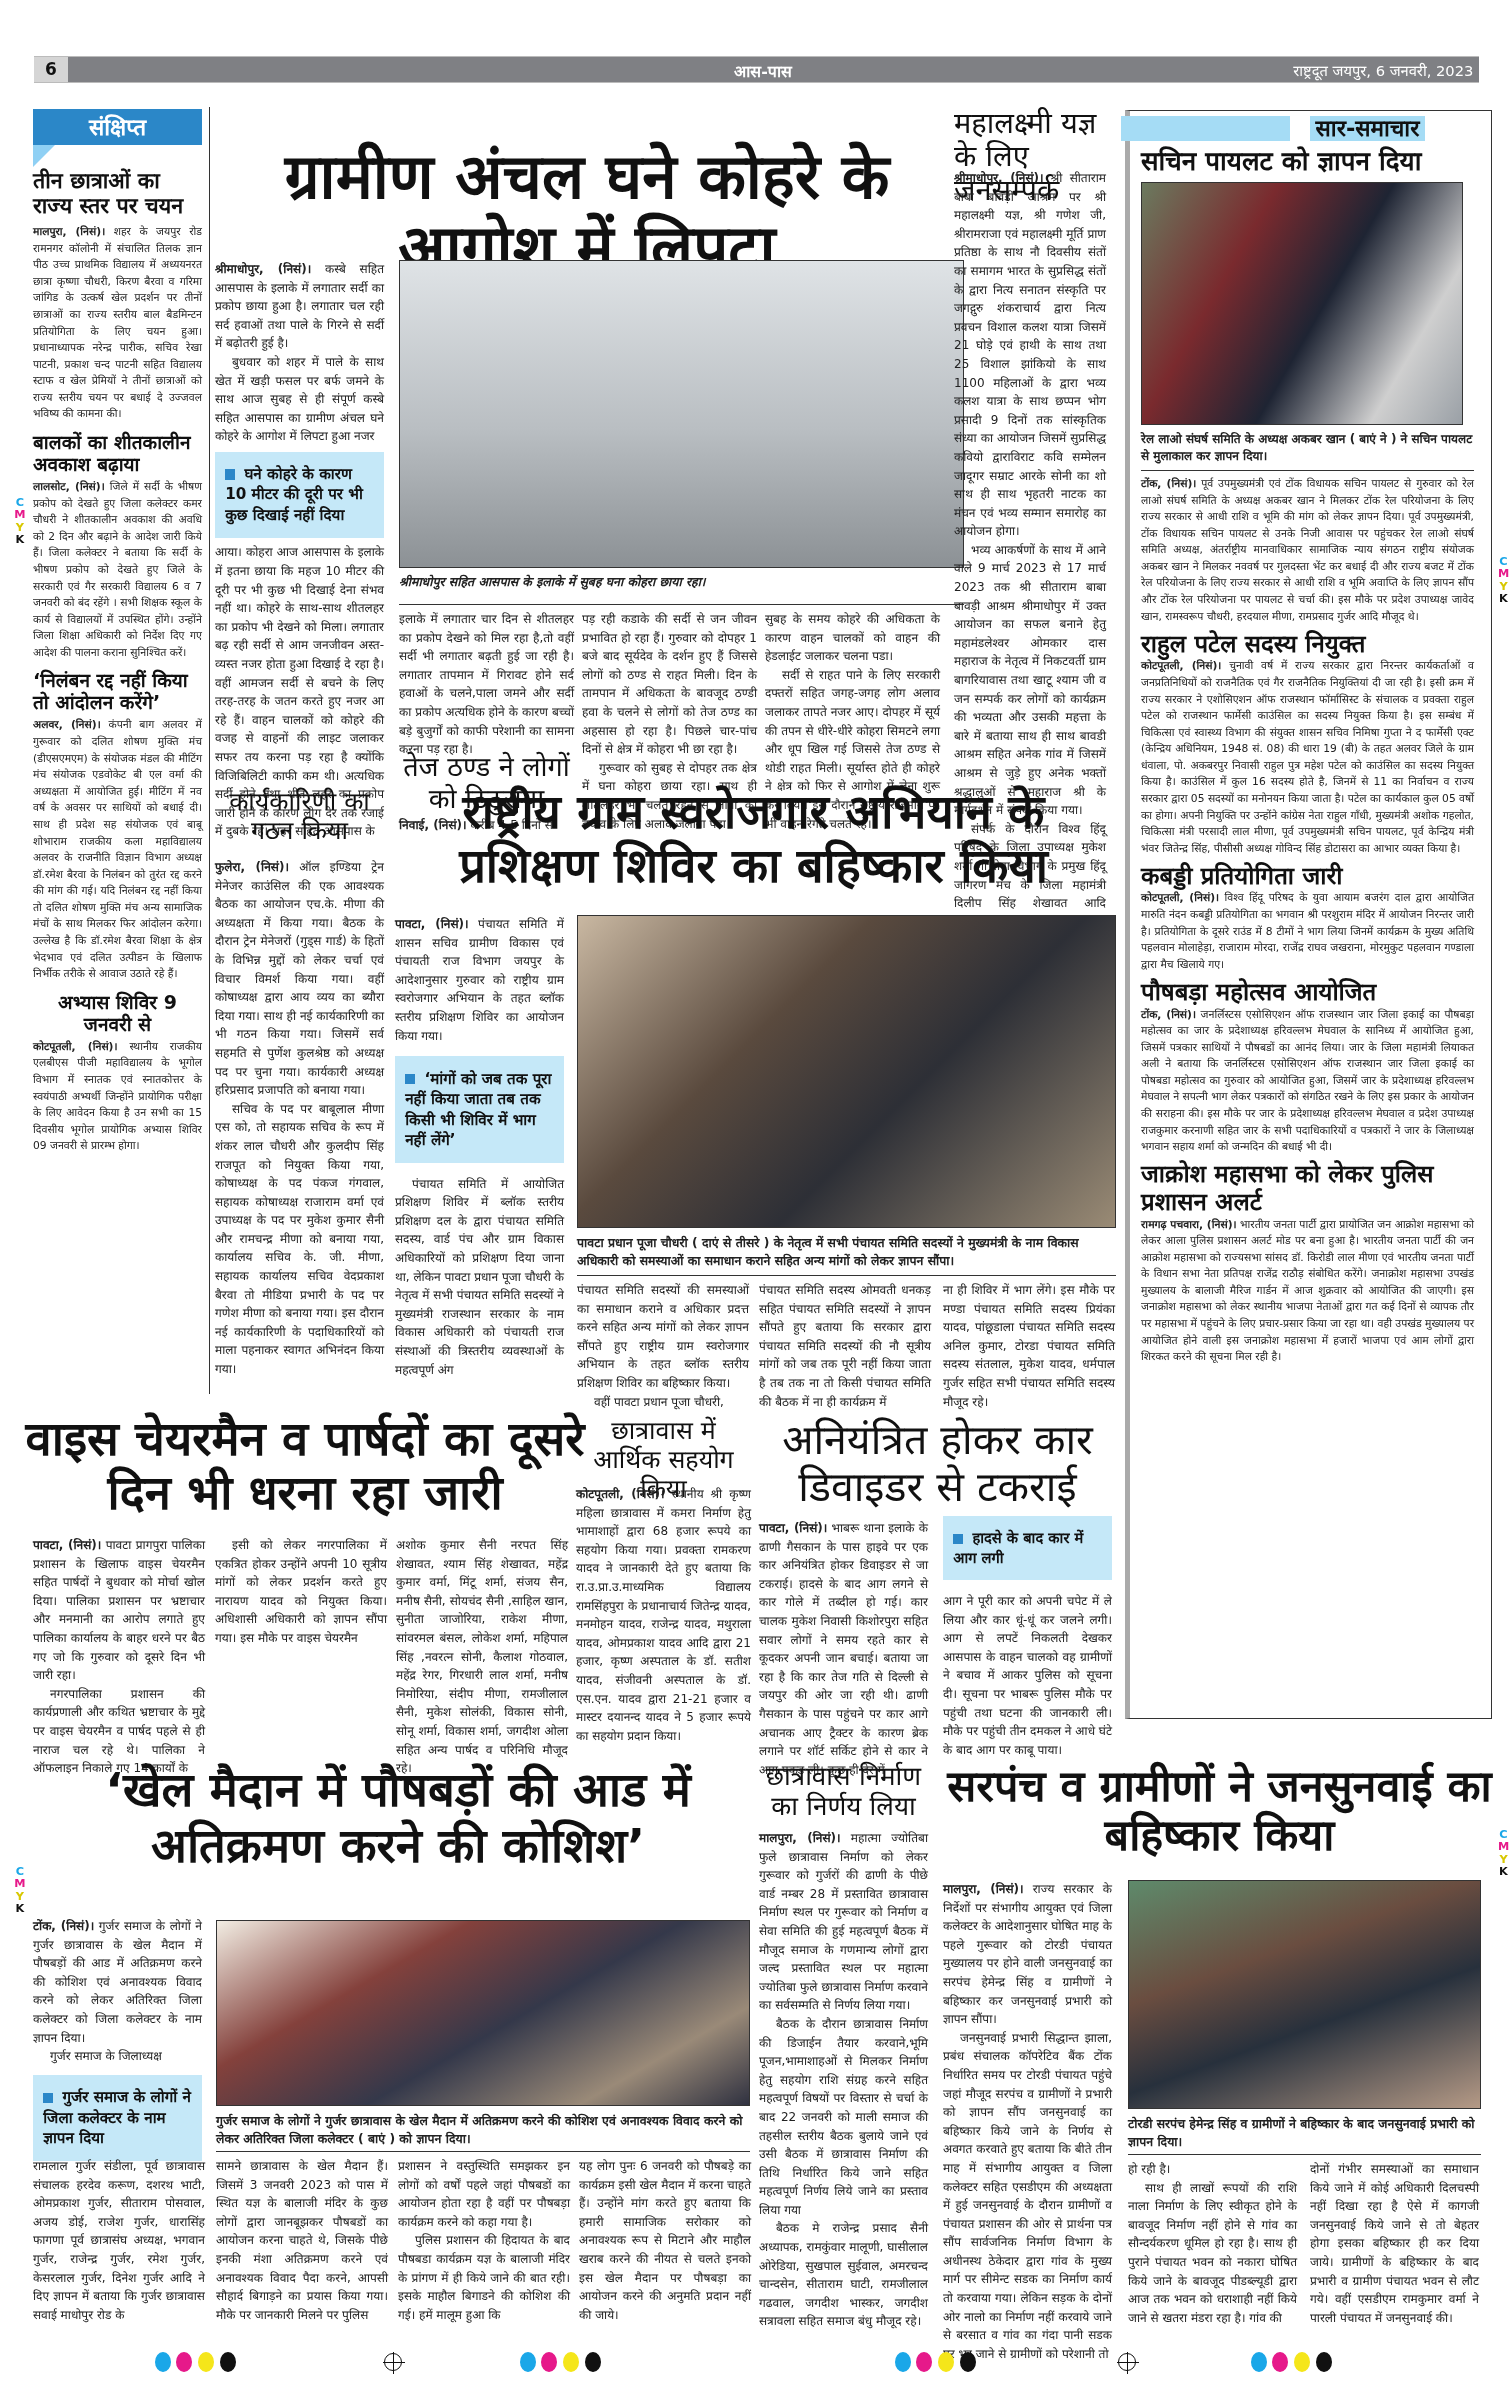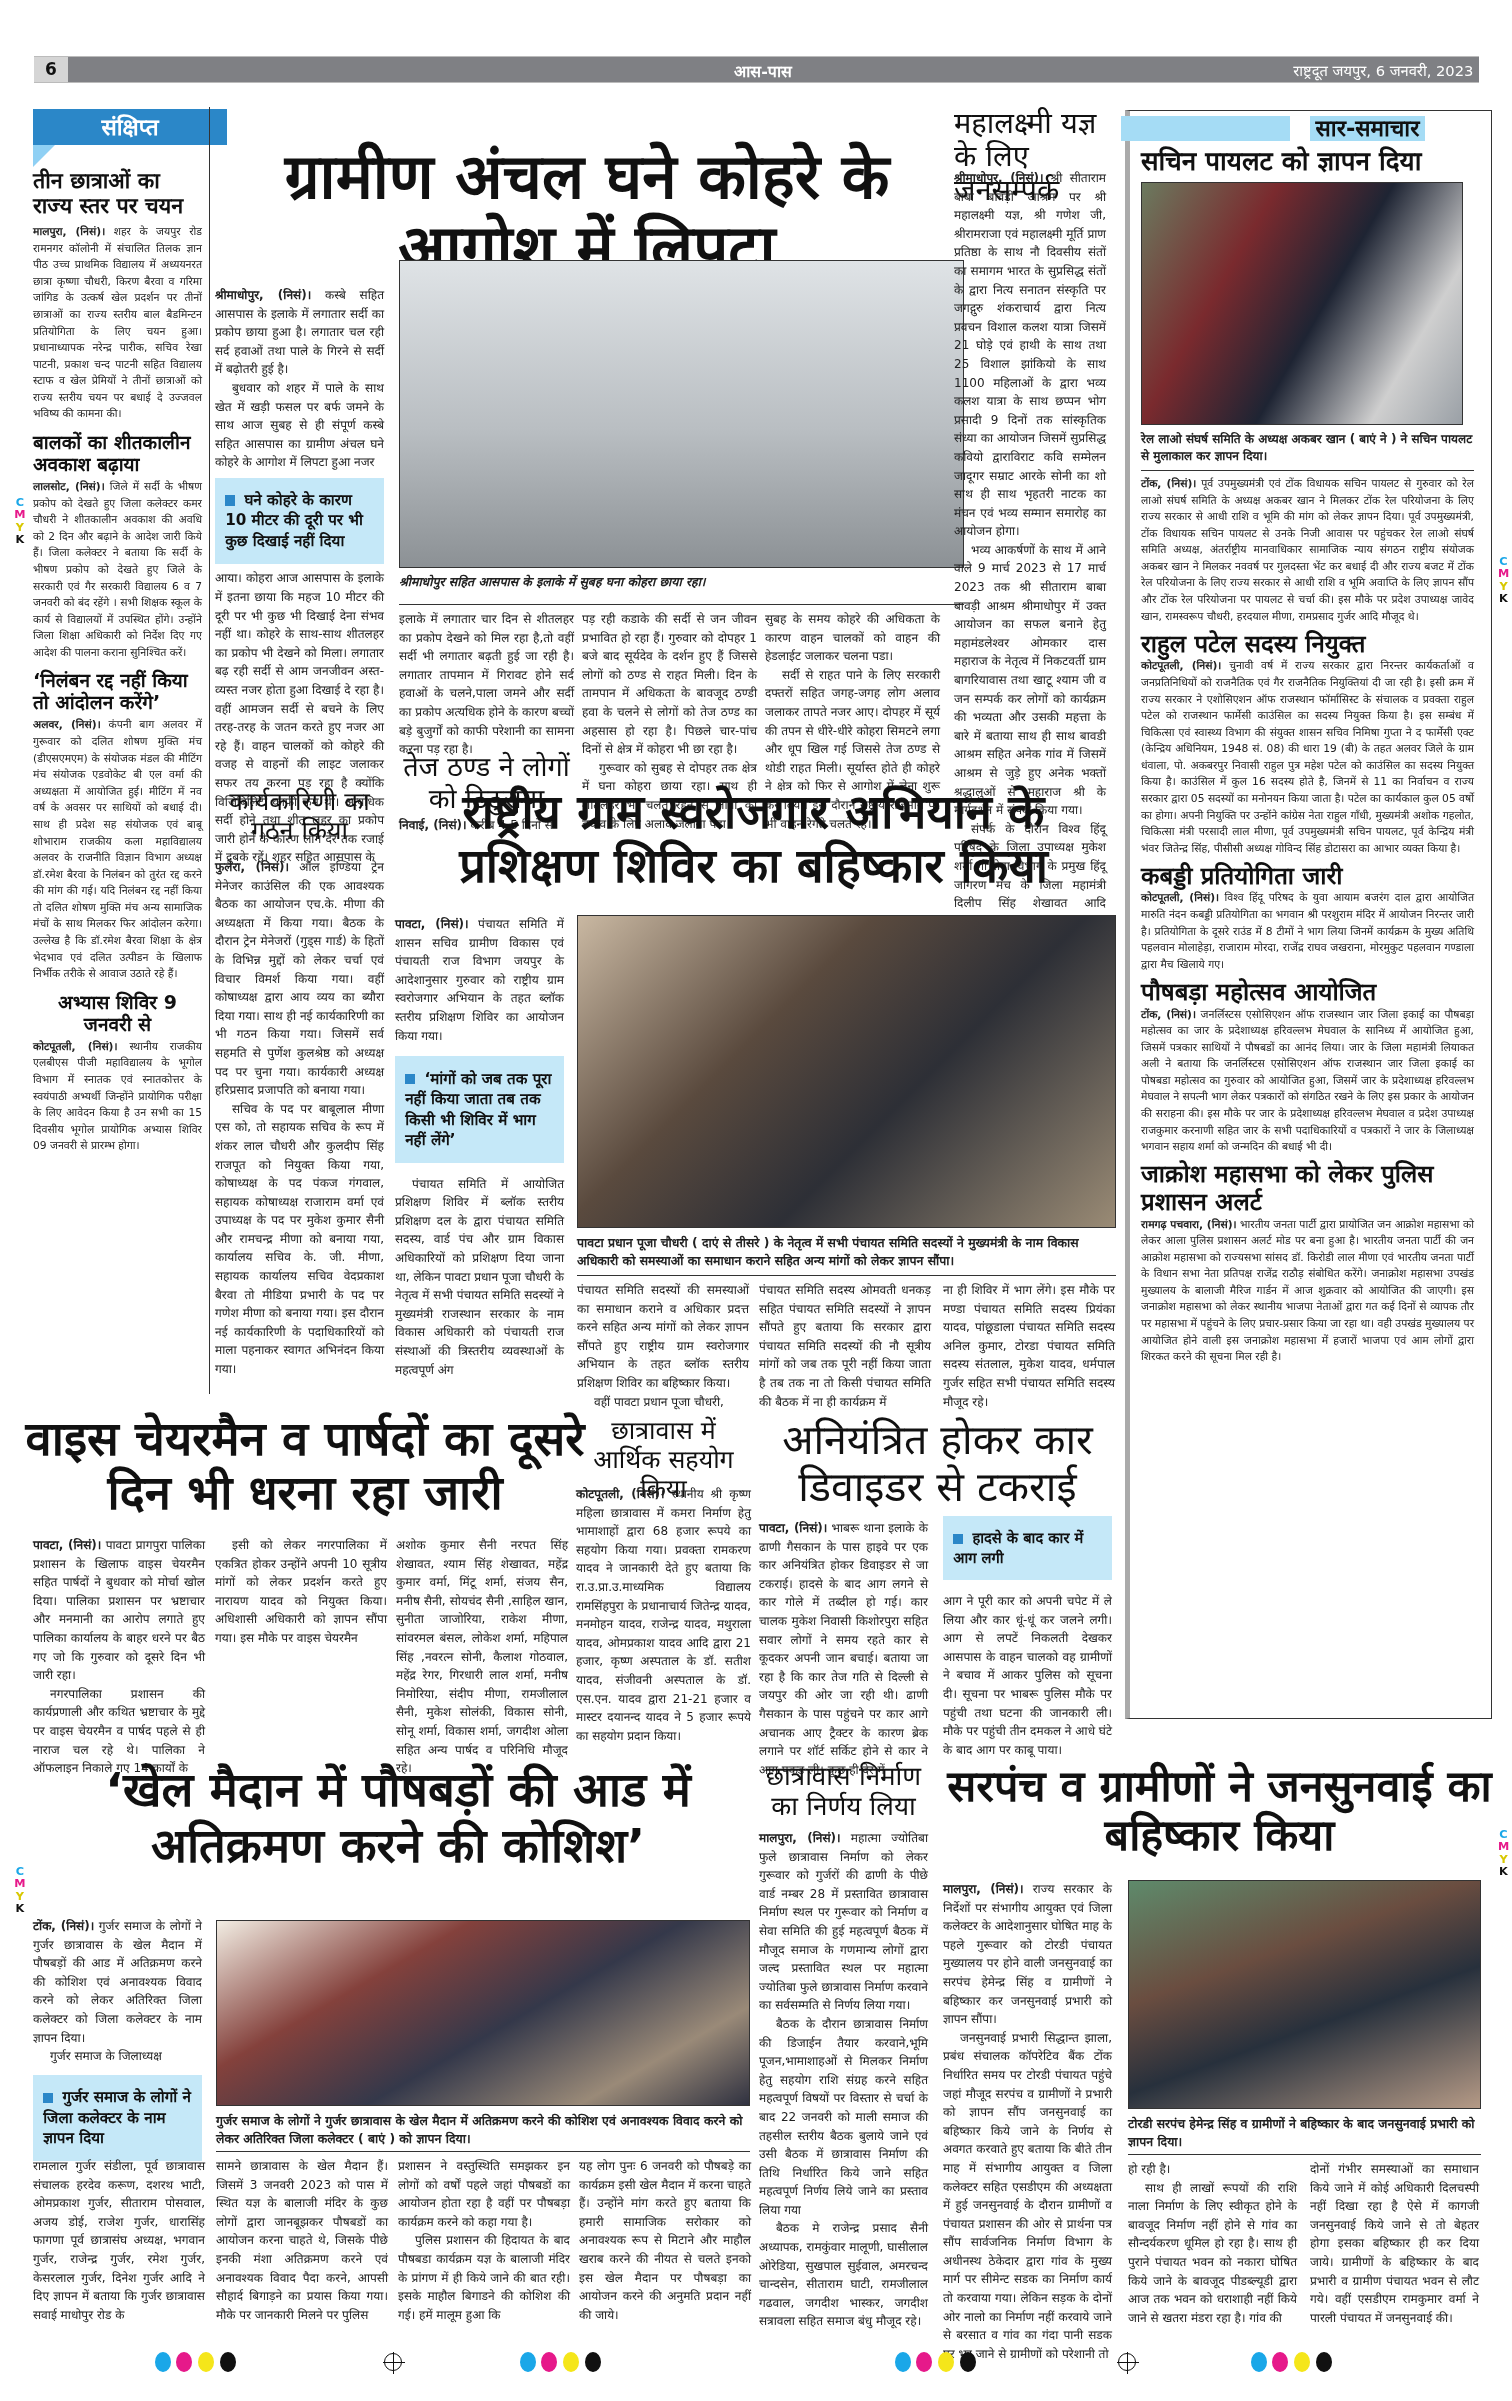--- a/index.html
+++ b/index.html
@@ -40,36 +40,36 @@
 </style>
 </head>
 <body>
 
 <div class="abs band">
   <div class="pg">6</div>
   <div class="sec">आस-पास</div>
   <div class="dt">राष्ट्रदूत जयपुर, 6 जनवरी, 2023</div>
 </div>
 
-<div class="abs tag-blue" style="left:33px; top:109px; width:194px; height:36px; line-height:36px;">संक्षिप्त</div>
+<div class="abs tag-blue" style="left:33px; top:109px; width:169px; height:36px; line-height:36px;">संक्षिप्त</div>
 <div class="abs tag-tail" style="left:33px; top:145px;"></div>
 <div class="abs" style="left:33px; top:169px; width:169px;">
   <div class="hl" style="font-size:21.5px; margin-bottom:5.6px;">तीन छात्राओं का राज्य स्तर पर चयन</div>
   <div class="body-text" style="font-size:10.7px;"><b>मालपुरा, (निसं)।</b> <span>शहर के जयपुर रोड रामनगर कॉलोनी में संचालित तिलक ज्ञान पीठ उच्च प्राथमिक विद्यालय में अध्ययनरत छात्रा कृष्णा चौधरी, किरण बैरवा व गरिमा जांगिड के उत्कर्ष खेल प्रदर्शन पर तीनों छात्राओं का राज्य स्तरीय बाल बैडमिन्टन प्रतियोगिता के लिए चयन हुआ। प्रधानाध्यापक नरेन्द्र पारीक, सचिव रेखा पाटनी, प्रकाश चन्द पाटनी सहित विद्यालय स्टाफ व खेल प्रेमियों ने तीनों छात्राओं को राज्य स्तरीय चयन पर बधाई दे उज्जवल भविष्य की कामना की।</span></div>
   <div class="hl" style="font-size:19px; margin:9px 0 3.4px;">बालकों का शीतकालीन अवकाश बढ़ाया</div>
   <div class="body-text" style="font-size:10.7px;"><b>लालसोट, (निसं)।</b> <span>जिले में सर्दी के भीषण प्रकोप को देखते हुए जिला कलेक्टर कमर चौधरी ने शीतकालीन अवकाश की अवधि को 2 दिन और बढ़ाने के आदेश जारी किये हैं। जिला कलेक्टर ने बताया कि सर्दी के भीषण प्रकोप को देखते हुए जिले के सरकारी एवं गैर सरकारी विद्यालय 6 व 7 जनवरी को बंद रहेंगे । सभी शिक्षक स्कूल के कार्य से विद्यालयों में उपस्थित होंगे। उन्होंने जिला शिक्षा अधिकारी को निर्देश दिए गए आदेश की पालना कराना सुनिश्चित करें।</span></div>
   <div class="hl" style="font-size:19px; margin:9px 0 3.4px;">‘निलंबन रद्द नहीं किया तो आंदोलन करेंगे’</div>
   <div class="body-text" style="font-size:10.7px;"><b>अलवर, (निसं)।</b> <span>कंपनी बाग अलवर में गुरूवार को दलित शोषण मुक्ति मंच (डीएसएमएम) के संयोजक मंडल की मीटिंग मंच संयोजक एडवोकेट बी एल वर्मा की अध्यक्षता में आयोजित हुई। मीटिंग में नव वर्ष के अवसर पर साथियों को बधाई दी। साथ ही प्रदेश सह संयोजक एवं बाबू शोभाराम राजकीय कला महाविद्यालय अलवर के राजनीति विज्ञान विभाग अध्यक्ष डॉ.रमेश बैरवा के निलंबन को तुरंत रद्द करने की मांग की गई। यदि निलंबन रद्द नहीं किया तो दलित शोषण मुक्ति मंच अन्य सामाजिक मंचों के साथ मिलकर फिर आंदोलन करेगा। उल्लेख है कि डॉ.रमेश बैरवा शिक्षा के क्षेत्र भेदभाव एवं दलित उत्पीडन के खिलाफ निर्भीक तरीके से आवाज उठाते रहे हैं।</span></div>
   <div class="hl" style="font-size:19px; margin:9px 0 3.4px;text-align:center;">अभ्यास शिविर 9 जनवरी से</div>
   <div class="body-text" style="font-size:10.7px;"><b>कोटपूतली, (निसं)।</b> <span>स्थानीय राजकीय एलबीएस पीजी महाविद्यालय के भूगोल विभाग में स्नातक एवं स्नातकोत्तर के स्वयंपाठी अभ्यर्थी जिन्होंने प्रायोगिक परीक्षा के लिए आवेदन किया है उन सभी का 15 दिवसीय भूगोल प्रायोगिक अभ्यास शिविर 09 जनवरी से प्रारम्भ होगा।</span></div>
 </div>
 <div class="vrule" style="left:209px; top:107px; height:1287px;"></div>
 
 <div class="abs hl hl-xl" style="left:265px; top:113px; width:644px; text-align:center;margin-top:28px;">ग्रामीण अंचल घने कोहरे के आगोश में लिपटा</div>
-<div class="abs" style="left:215px; top:260px; width:169px;margin-top:26px;">
+<div class="abs" style="left:215px; top:260px; width:169px;">
   <div class="body-text"><b>श्रीमाधोपुर, (निसं)।</b> <span>कस्बे सहित आसपास के इलाके में लगातार सर्दी का प्रकोप छाया हुआ है। लगातार चल रही सर्द हवाओं तथा पाले के गिरने से सर्दी में बढ़ोतरी हुई है।</span></div>
   <div class="body-text" style="text-indent:17px;">बुधवार को शहर में पाले के साथ खेत में खड़ी फसल पर बर्फ जमने के साथ आज सुबह से ही संपूर्ण कस्बे सहित आसपास का ग्रामीण अंचल घने कोहरे के आगोश में लिपटा हुआ नजर</div>
   <div class="callout" style="margin:5.6px 0; font-size:15.2px;"><span class="sq"></span><span>घने कोहरे के कारण 10 मीटर की दूरी पर भी कुछ दिखाई नहीं दिया</span></div>
   <div class="body-text">आया। कोहरा आज आसपास के इलाके में इतना छाया कि महज 10 मीटर की दूरी पर भी कुछ भी दिखाई देना संभव नहीं था। कोहरे के साथ-साथ शीतलहर का प्रकोप भी देखने को मिला। लगातार बढ़ रही सर्दी से आम जनजीवन अस्त-व्यस्त नजर होता हुआ दिखाई दे रहा है। वहीं आमजन सर्दी से बचने के लिए तरह-तरह के जतन करते हुए नजर आ रहे हैं। वाहन चालकों को कोहरे की वजह से वाहनों की लाइट जलाकर सफर तय करना पड़ रहा है क्योंकि विजिबिलिटी काफी कम थी। अत्यधिक सर्दी होने तथा शीत लहर का प्रकोप जारी होने के कारण लोग देर तक रजाई में दुबके रहें। शहर सहित आसपास के</div>
 </div>
 <div class="abs photo fog" style="left:399px; top:260px; width:565px; height:308px;"></div>
 <div class="abs caption" style="left:399px; top:573px; width:565px;font-style:italic;">श्रीमाधोपुर सहित आसपास के इलाके में सुबह घना कोहरा छाया रहा।</div>
 <div class="hrule" style="left:399px; top:604px; width:565px;"></div>
 <div class="abs body-text" style="left:399px; top:610px; width:175px;">इलाके में लगातार चार दिन से शीतलहर का प्रकोप देखने को मिल रहा है,तो वहीं सर्दी भी लगातार बढ़ती हुई जा रही है। लगातार तापमान में गिरावट होने सर्द हवाओं के चलने,पाला जमने और सर्दी का प्रकोप अत्यधिक होने के कारण बच्चों बड़े बुजुर्गों को काफी परेशानी का सामना करना पड़ रहा है।</div>
 <div class="abs" style="left:399px; top:751px; width:175px; text-align:center;">

